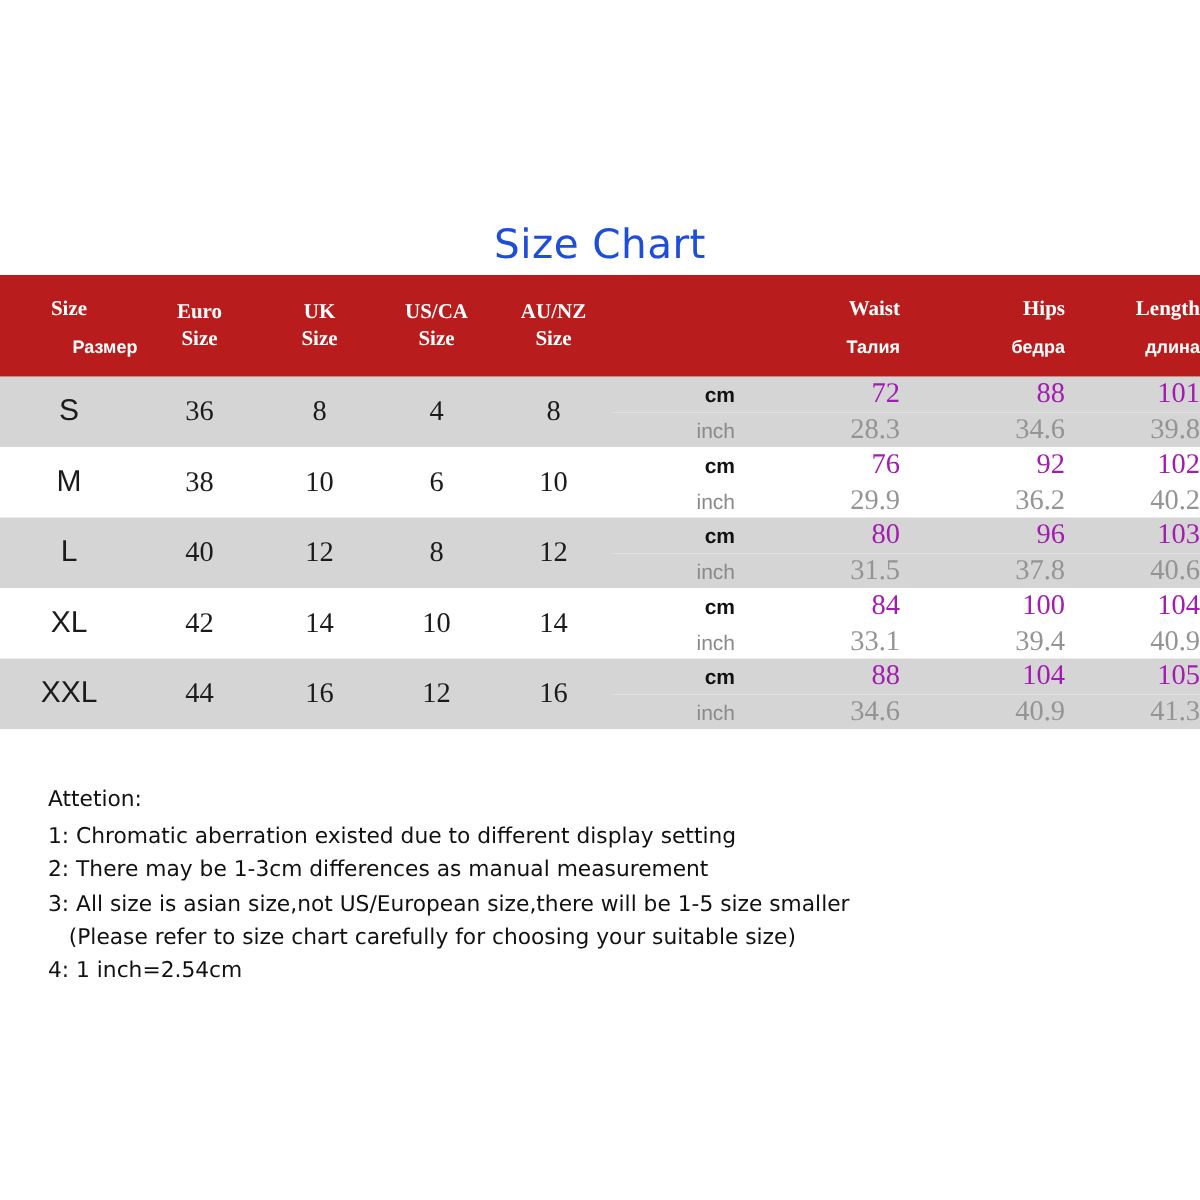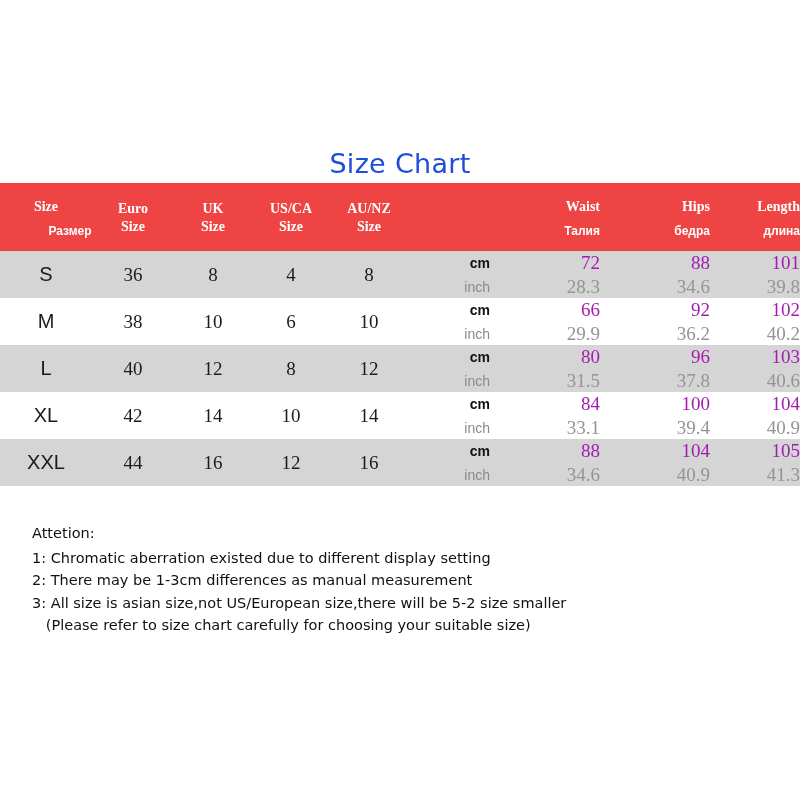--- a/index.html
+++ b/index.html
@@ -39,21 +39,21 @@
     table-layout: fixed;
   }
   #size-table td, #size-table th {
     padding: 0;
     margin: 0;
     vertical-align: middle;
   }
 
   
   .hdr-row td {
-    background: #ef4444;
+    background: #b91c1c;
     color: #ffffff;
     height: 68px;
   }
   .hdr-cell {
     position: relative;
     height: 54px;
   }
   .hdr-main {
     font-family: "Liberation Serif", serif;
     font-weight: 700;
@@ -215,21 +215,21 @@
     <td class="cell-meas meas-inch">39.8</td>
   </tr>
 
   <tr class="band-white row-cm">
     <td class="cell-size" rowspan="2">M</td>
     <td class="cell-num" rowspan="2">38</td>
     <td class="cell-num" rowspan="2">10</td>
     <td class="cell-num" rowspan="2">6</td>
     <td class="cell-num" rowspan="2">10</td>
     <td class="cell-unit unit-cm">cm</td>
-    <td class="cell-meas meas-cm">66</td>
+    <td class="cell-meas meas-cm">76</td>
     <td class="cell-meas meas-cm">92</td>
     <td class="cell-meas meas-cm">102</td>
   </tr>
   <tr class="band-white row-inch">
     <td class="cell-unit unit-inch">inch</td>
     <td class="cell-meas meas-inch">29.9</td>
     <td class="cell-meas meas-inch">36.2</td>
     <td class="cell-meas meas-inch">40.2</td>
   </tr>
 
@@ -286,15 +286,16 @@
     <td class="cell-meas meas-inch">40.9</td>
     <td class="cell-meas meas-inch">41.3</td>
   </tr>
 </tbody>
   </table>
 
 <div id="notes">
   <div class="note-line note-head">Attetion:</div>
   <div class="note-line">1: Chromatic aberration existed due to different display setting</div>
   <div class="note-line">2: There may be 1-3cm differences as manual measurement</div>
-  <div class="note-line">3: All size is asian size,not US/European size,there will be 5-2 size smaller</div>
+  <div class="note-line">3: All size is asian size,not US/European size,there will be 1-5 size smaller</div>
   <div class="note-line">   (Please refer to size chart carefully for choosing your suitable size)</div>
+  <div class="note-line">4: 1 inch=2.54cm</div>
 </div>
 
 </body></html>

